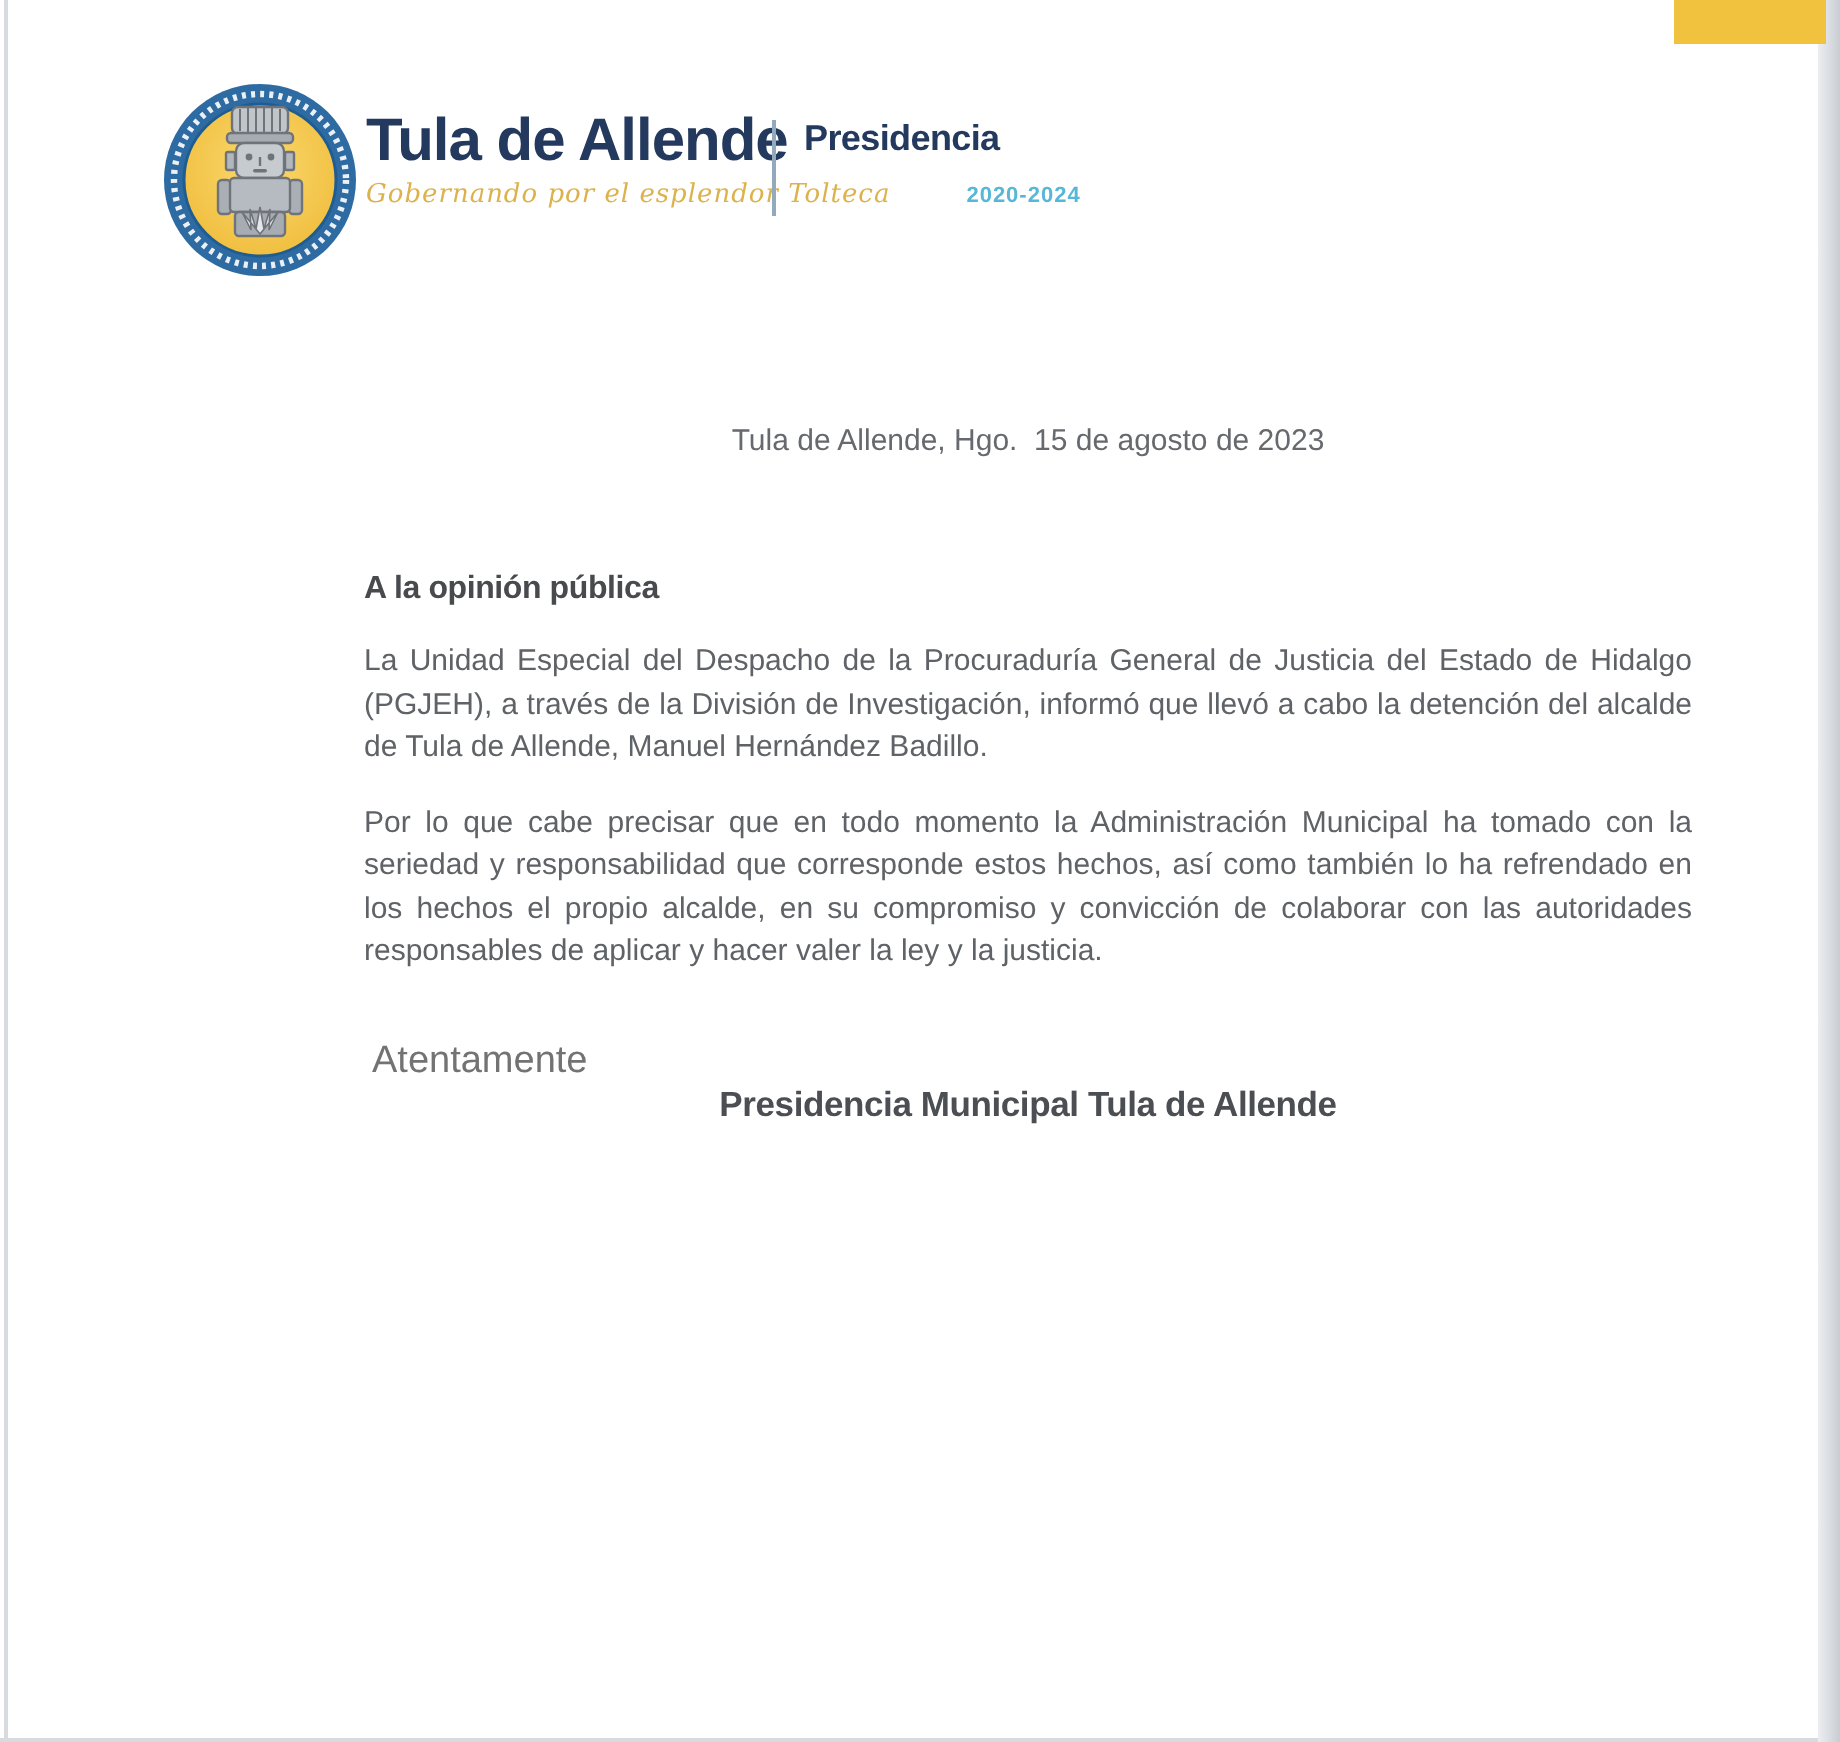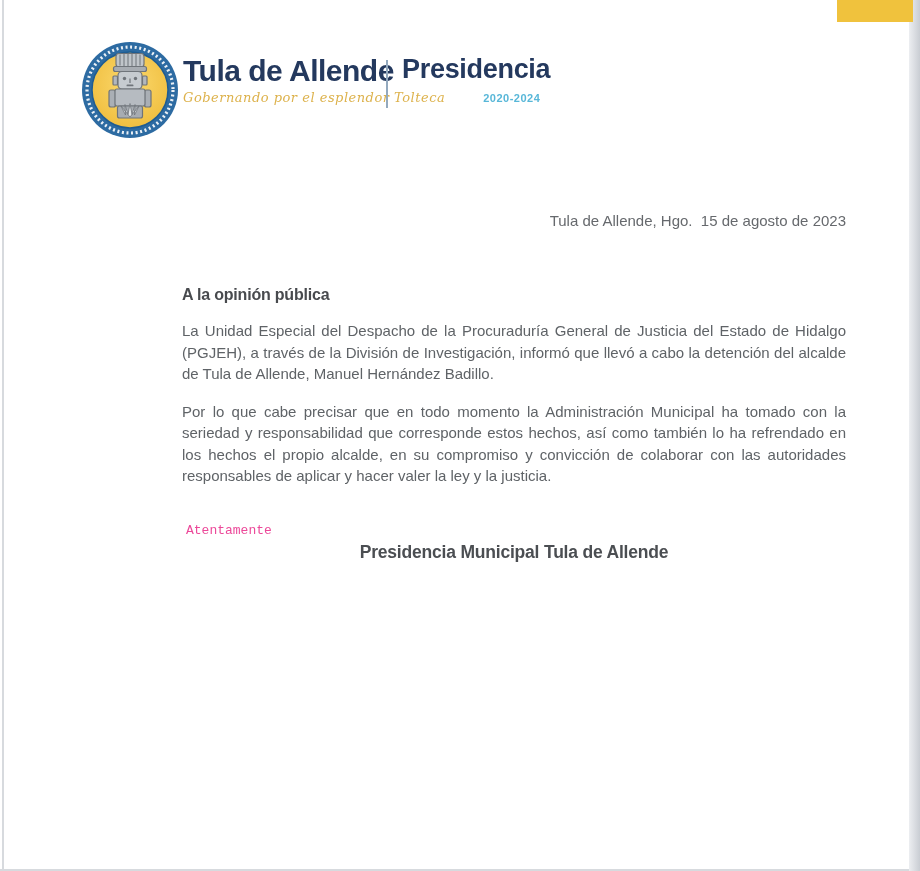--- a/index.html
+++ b/index.html
@@ -26,36 +26,36 @@
   .brand-title {
     font-size:30px; font-weight:bold; color:#24395e; letter-spacing:-0.5px; line-height:32px;
   }
   .brand-sub { margin-top:3px; display:flex; align-items:baseline; }
   .brand-tagline {
     font-family:"DejaVu Serif", serif; font-style:italic;
     font-size:13px; color:#ddb24c; letter-spacing:0.5px;
   }
   .brand-term { font-size:11px; font-weight:bold; color:#58b7d8; margin-left:12px; letter-spacing:0.5px;padding-left:26px; }
   .header-divider { position:absolute; left:386px; top:60px; width:2px; height:48px; background:#93a9be; }
-  .org { position:absolute; left:402px; top:56px; font-size:27px; font-weight:bold;
+  .org { position:absolute; left:402px; top:56px; font-size:18px; font-weight:bold;
          color:#24395e; line-height:27px; letter-spacing:-0.3px; }
   .org span { display:block; }
 
   
   .content { position:absolute; left:182px; top:210px; width:664px; }
-  .dateline { text-align:right; font-size:15px; color:#66696d; white-space:pre; line-height:22px; }
+  .dateline { text-align:center; font-size:15px; color:#66696d; white-space:pre; line-height:22px; }
   h1.doc-heading {
     margin-top:54px; font-size:16px; font-weight:bold; color:#484a4e; letter-spacing:-0.2px;
   }
   .content p {
     margin-top:16px; font-size:15px; line-height:21.5px; color:#5f6367;
     text-align:justify;
   }
   .content p.first { margin-top:36px; }
-  .closing { margin-top:33px; padding-left:4px; font-size:13px; color:#ec4899; line-height:21px;font-family:Liberation Mono, monospace; }
+  .closing { margin-top:33px; padding-left:4px; font-size:19px; color:#737373; line-height:21px; }
   .signature { margin-top:1px; font-size:17.5px; font-weight:bold; color:#4b4e52; letter-spacing:-0.2px;text-align:center; }
 </style>
 </head>
 <body>
 
 <div class="edge-left"></div>
 <div class="edge-bottom"></div>
 <div class="edge-right"></div>
 <div class="corner-tab"></div>
 

